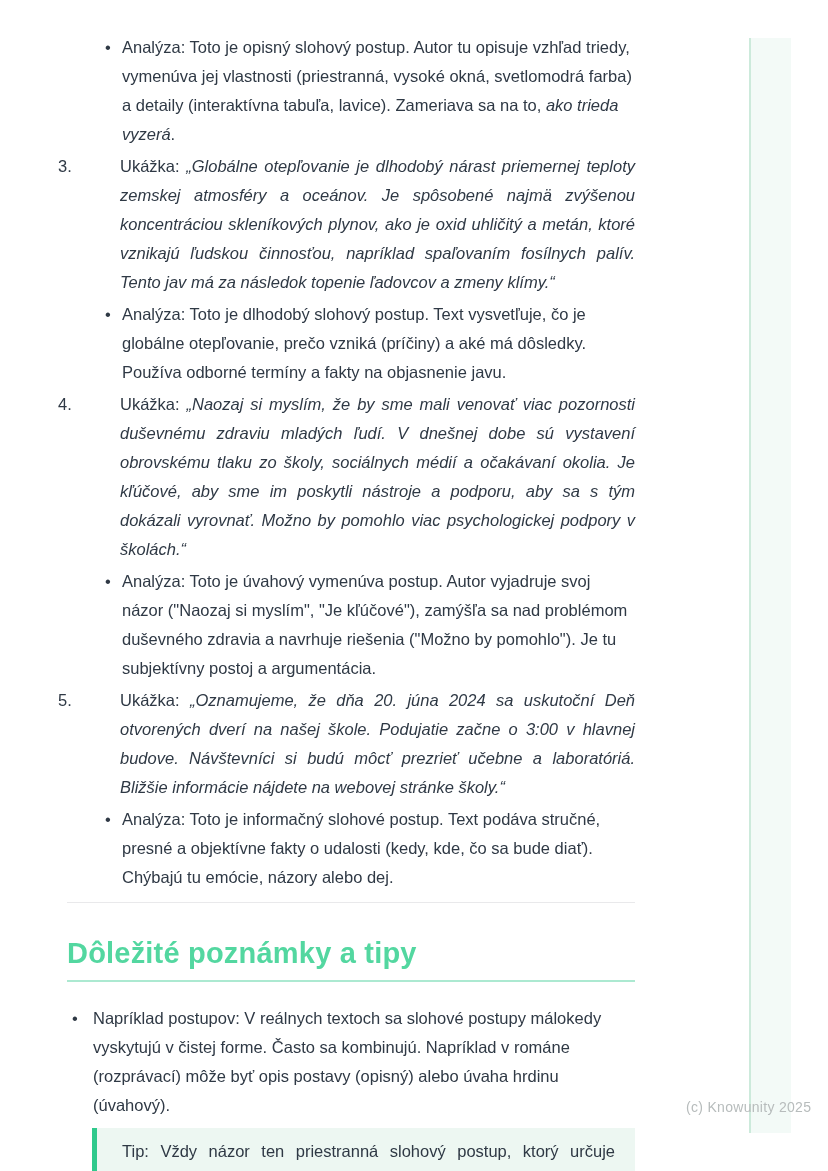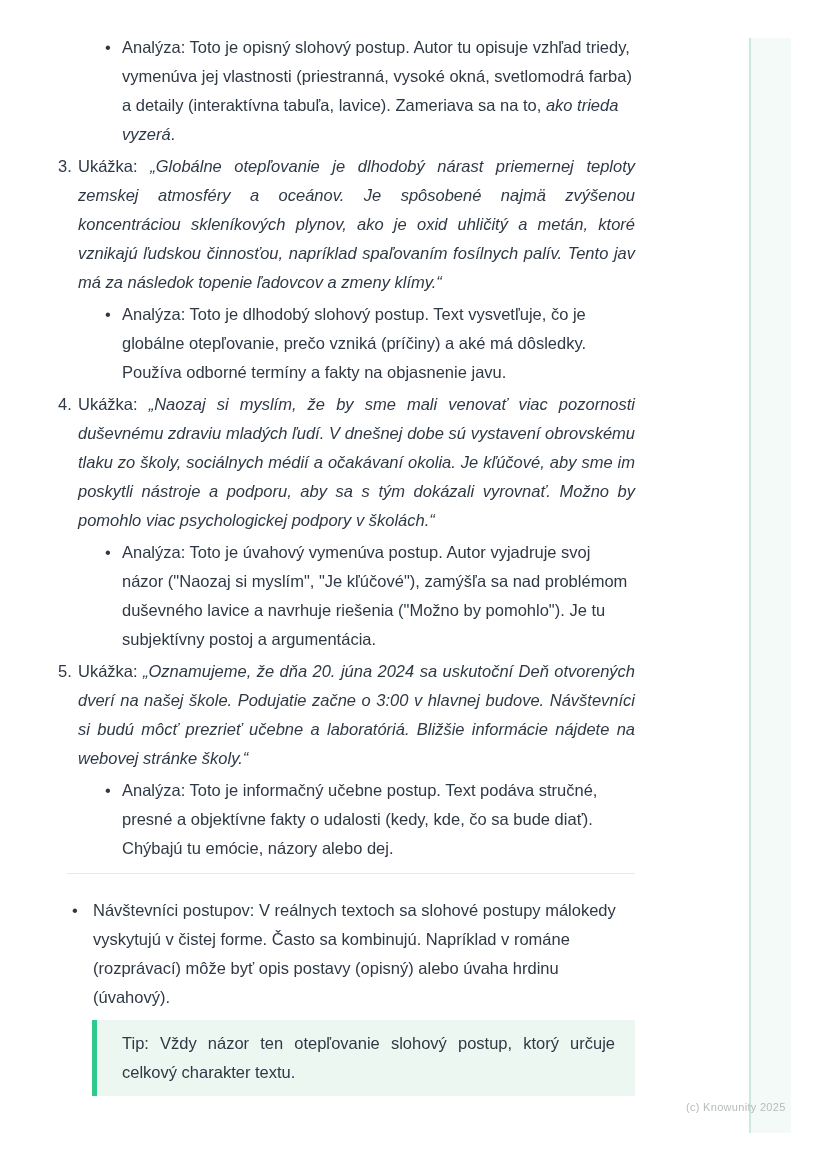--- a/index.html
+++ b/index.html
@@ -29,21 +29,21 @@
     left: 58px;
     top: 33px;
     width: 577px;
     font-size: 16.5px;
     line-height: 29px;
   }
   b { font-weight: 400; }
   i { font-style: italic; }
   .num-item { display: flex; margin-bottom: 3px; }
   .num { flex: 0 0 20px; }
-  .num-item .body { flex: 1; text-align: justify; }
+  .num-item .body { flex: 1; text-align: justify; margin-left: 42px; }
   .quote { font-style: italic; }
   .bullet-item { display: flex; margin-bottom: 3px; }
   .bullet-item .dot { flex: 0 0 17px; }
   .bullet-item .body { flex: 1; }
   .bullet-item.nested { margin-left: 47px; }
   .bullet-item.note-item { margin-left: 14px; margin-top: 22px; }
   .note-item .dot { flex: 0 0 21px; }
   .divider {
     border: none;
     border-top: 1px solid var(--divider);
@@ -72,21 +72,21 @@
     top: 38px;
     width: 42px;
     height: 1095px;
     background: var(--band-bg);
     border-left: 2px solid var(--band-border);
   }
   .watermark {
     position: absolute;
     left: 686px;
     top: 1100px;
-    font-size: 11px;
+    font-size: 14px;
     line-height: 14px;
     color: var(--watermark);
     letter-spacing: 0.3px;
     z-index: 2;
   }
 </style>
 </head>
 <body>
 
 <div class="page">
@@ -106,42 +106,43 @@
       <span class="dot">•</span>
       <div class="body"><b>Analýza:</b><span> Toto je </span><b>dlhodobý slohový postup</b><span>. Text vysvetľuje, čo je globálne otepľovanie, prečo vzniká (príčiny) a aké má dôsledky. Používa odborné termíny a fakty na objasnenie javu.</span></div>
     </div>
 
     <div class="num-item">
       <span class="num">4.</span>
       <div class="body"><b>Ukážka:</b><span class="quote"> „Naozaj si myslím, že by sme mali venovať viac pozornosti duševnému zdraviu mladých ľudí. V dnešnej dobe sú vystavení obrovskému tlaku zo školy, sociálnych médií a očakávaní okolia. Je kľúčové, aby sme im poskytli nástroje a podporu, aby sa s tým dokázali vyrovnať. Možno by pomohlo viac psychologickej podpory v školách.“</span></div>
     </div>
     <div class="bullet-item nested">
       <span class="dot">•</span>
-      <div class="body"><b>Analýza:</b><span> Toto je </span><b>úvahový vymenúva postup</b><span>. Autor vyjadruje svoj názor ("Naozaj si myslím", "Je kľúčové"), zamýšľa sa nad problémom duševného lavice a navrhuje riešenia ("Možno by pomohlo"). Je tu subjektívny postoj a argumentácia.</span></div>
+      <div class="body"><b>Analýza:</b><span> Toto je </span><b>úvahový vymenúva postup</b><span>. Autor vyjadruje svoj názor ("Naozaj si myslím", "Je kľúčové"), zamýšľa sa nad problémom duševného zdravia a navrhuje riešenia ("Možno by pomohlo"). Je tu subjektívny postoj a argumentácia.</span></div>
     </div>
 
     <div class="num-item">
       <span class="num">5.</span>
       <div class="body"><b>Ukážka:</b><span class="quote"> „Oznamujeme, že dňa 20. júna 2024 sa uskutoční Deň otvorených dverí na našej škole. Podujatie začne o 3:00 v hlavnej budove. Návštevníci si budú môcť prezrieť učebne a laboratóriá. Bližšie informácie nájdete na webovej stránke školy.“</span></div>
     </div>
     <div class="bullet-item nested">
       <span class="dot">•</span>
-      <div class="body"><b>Analýza:</b><span> Toto je </span><b>informačný učebne postup</b><span>. Text podáva stručné, presné a objektívne fakty o udalosti (kedy, kde, čo sa bude diať). Chýbajú tu emócie, názory alebo dej.</span></div>
+      <div class="body"><b>Analýza:</b><span> Toto je </span><b>informačný slohové postup</b><span>. Text podáva stručné, presné a objektívne fakty o udalosti (kedy, kde, čo sa bude diať). Chýbajú tu emócie, názory alebo dej.</span></div>
     </div>
 
     <hr class="divider">
 
+    <h2 class="section-title">Dôležité poznámky a tipy</h2>
 
     <div class="bullet-item note-item">
       <span class="dot">•</span>
-      <div class="body"><b>Návštevníci postupov:</b><span> V reálnych textoch sa slohové postupy málokedy vyskytujú v čistej forme. Často sa kombinujú. Napríklad v románe (rozprávací) môže byť opis postavy (opisný) alebo úvaha hrdinu (úvahový).</span></div>
+      <div class="body"><b>Napríklad postupov:</b><span> V reálnych textoch sa slohové postupy málokedy vyskytujú v čistej forme. Často sa kombinujú. Napríklad v románe (rozprávací) môže byť opis postavy (opisný) alebo úvaha hrdinu (úvahový).</span></div>
     </div>
 
     <div class="tip-box">
-      <div><b>Tip:</b><span> Vždy názor ten </span><b>otepľovanie</b><span> slohový postup, ktorý určuje celkový charakter textu.</span></div>
+      <div><b>Tip:</b><span> Vždy názor ten </span><b>priestranná</b><span> slohový postup, ktorý určuje celkový charakter textu.</span></div>
     </div>
 
   </main>
 
   <div class="side-band"></div>
   <div class="watermark">(c) Knowunity 2025</div>
 
 </div>
 
 </body></html>

